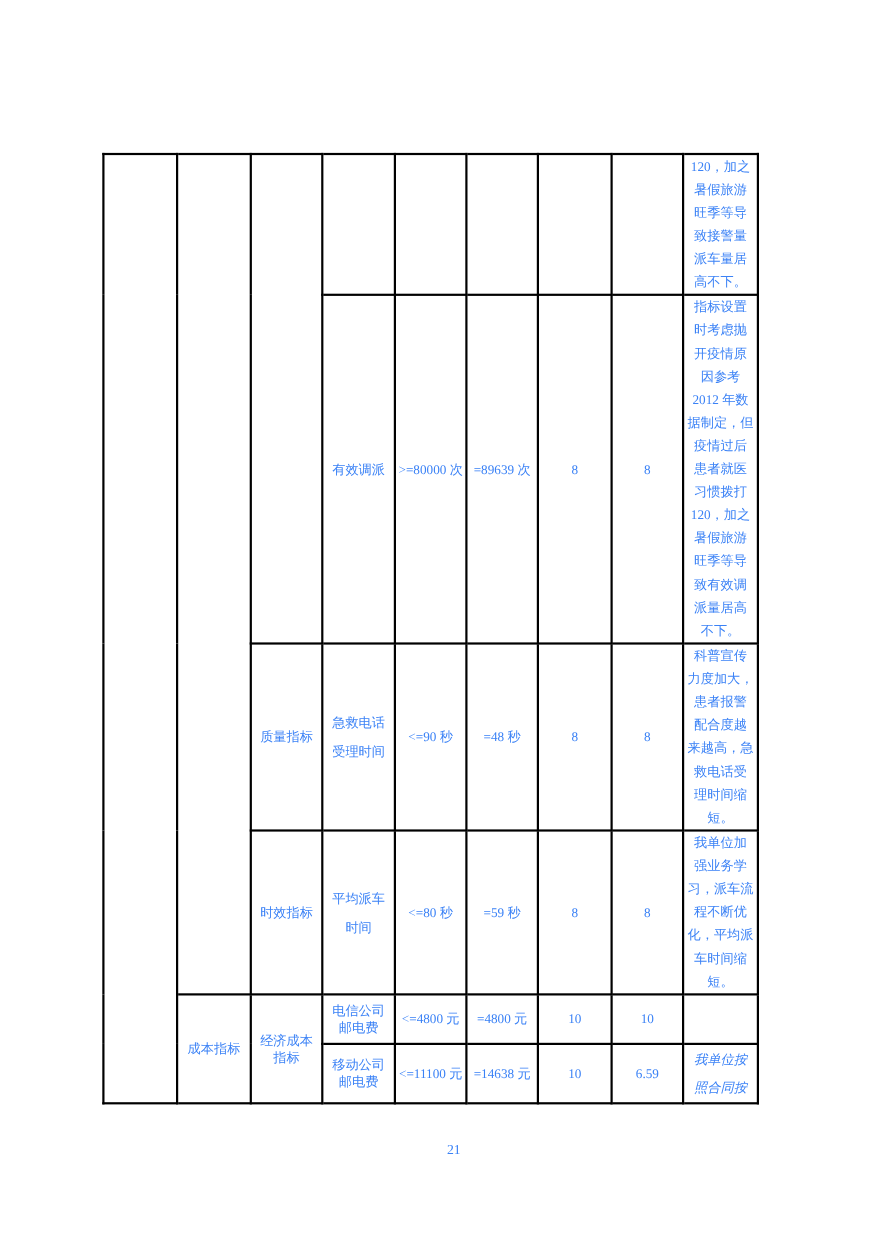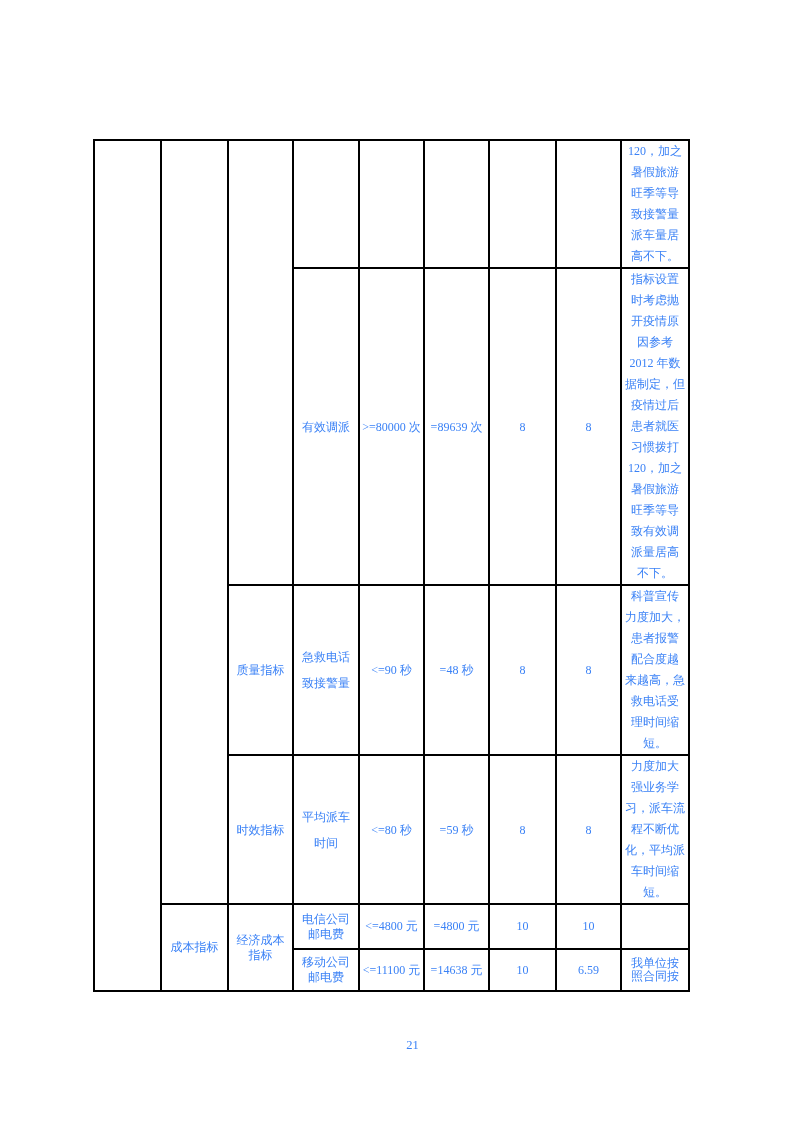--- a/index.html
+++ b/index.html
@@ -35,21 +35,22 @@
     overflow: hidden;
   }
   table.perf td.exp {
     line-height: 21px;
     font-size: 12px;
   }
   table.perf tr.short td {
     line-height: 15px;
   }
   table.perf tr.short td.exp {
-    line-height: 13px;
+    line-height: 26px;
+    font-style: italic;
   }
   .page-number {
     position: absolute;
     top: 1038px;
     left: 0;
     width: 100%;
     text-align: center;
     font-size: 12.5px;
     font-family: "Liberation Serif", "DejaVu Serif", serif;
     padding-left: 16px;
@@ -107,21 +108,21 @@
 120，加之
 暑假旅游
 旺季等导
 致有效调
 派量居高
 不下。</td>
       </tr>
       <tr style="height:169px">
         <td>质量指标</td>
         <td>急救电话
-致接警量</td>
+受理时间</td>
         <td>&lt;=90 秒</td>
         <td>=48 秒</td>
         <td>8</td>
         <td>8</td>
         <td class="exp">科普宣传
 力度加大，
 患者报警
 配合度越
 来越高，急
 救电话受
@@ -129,21 +130,21 @@
 短。</td>
       </tr>
       <tr style="height:145px">
         <td>时效指标</td>
         <td>平均派车
 时间</td>
         <td>&lt;=80 秒</td>
         <td>=59 秒</td>
         <td>8</td>
         <td>8</td>
-        <td class="exp">力度加大
+        <td class="exp">我单位加
 强业务学
 习，派车流
 程不断优
 化，平均派
 车时间缩
 短。</td>
       </tr>
       <tr class="short" style="height:45px">
         <td rowspan="2">成本指标</td>
         <td rowspan="2">经济成本

